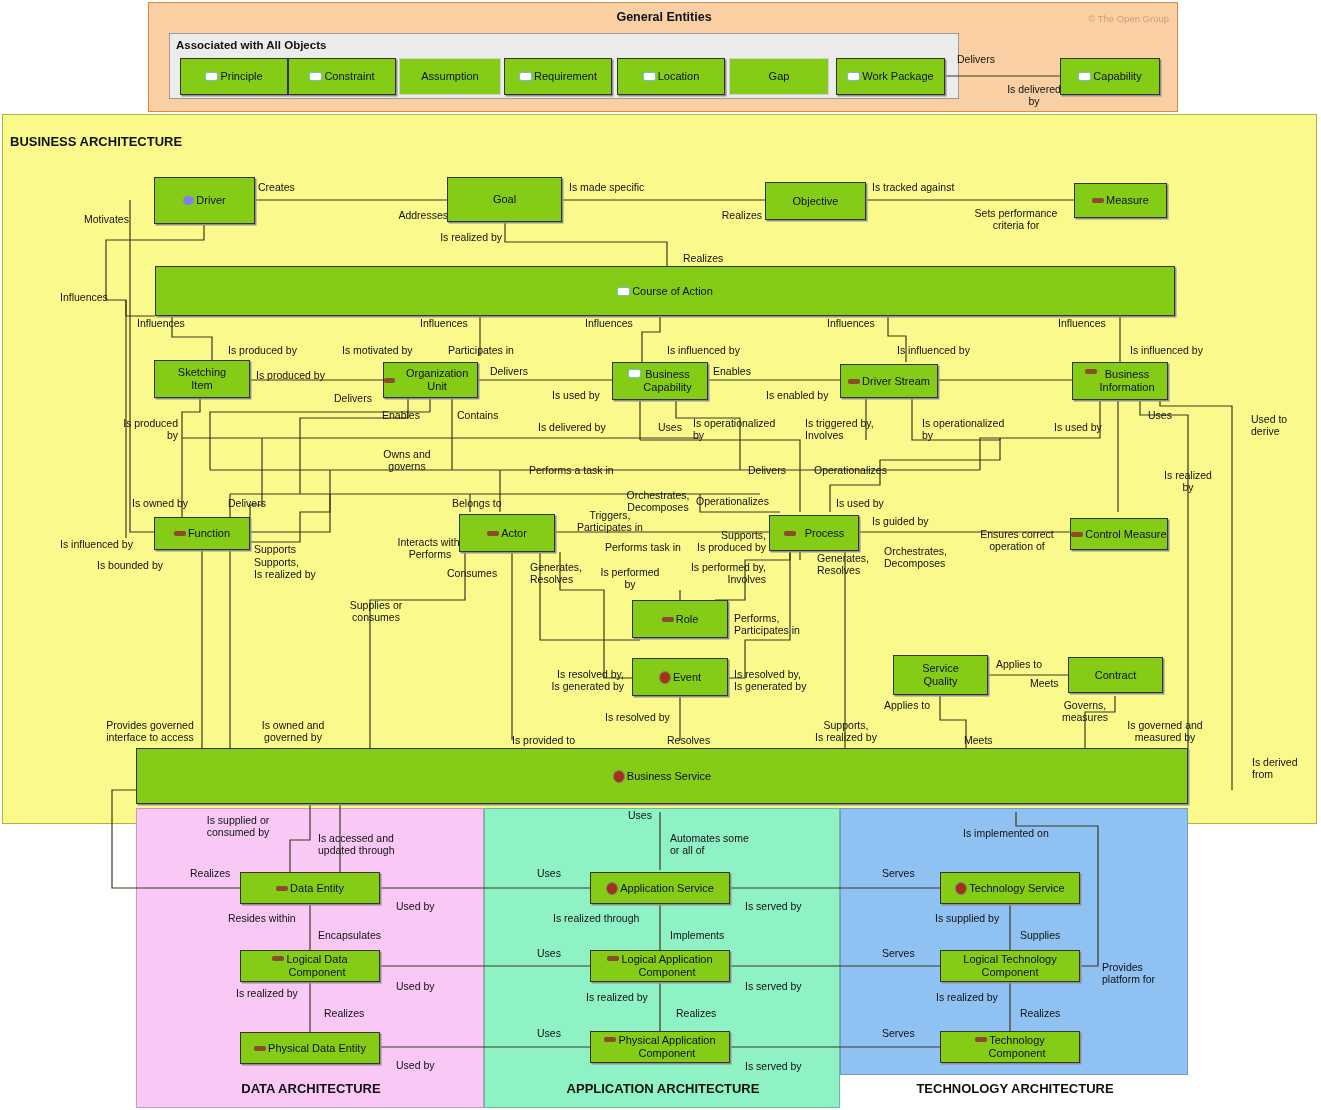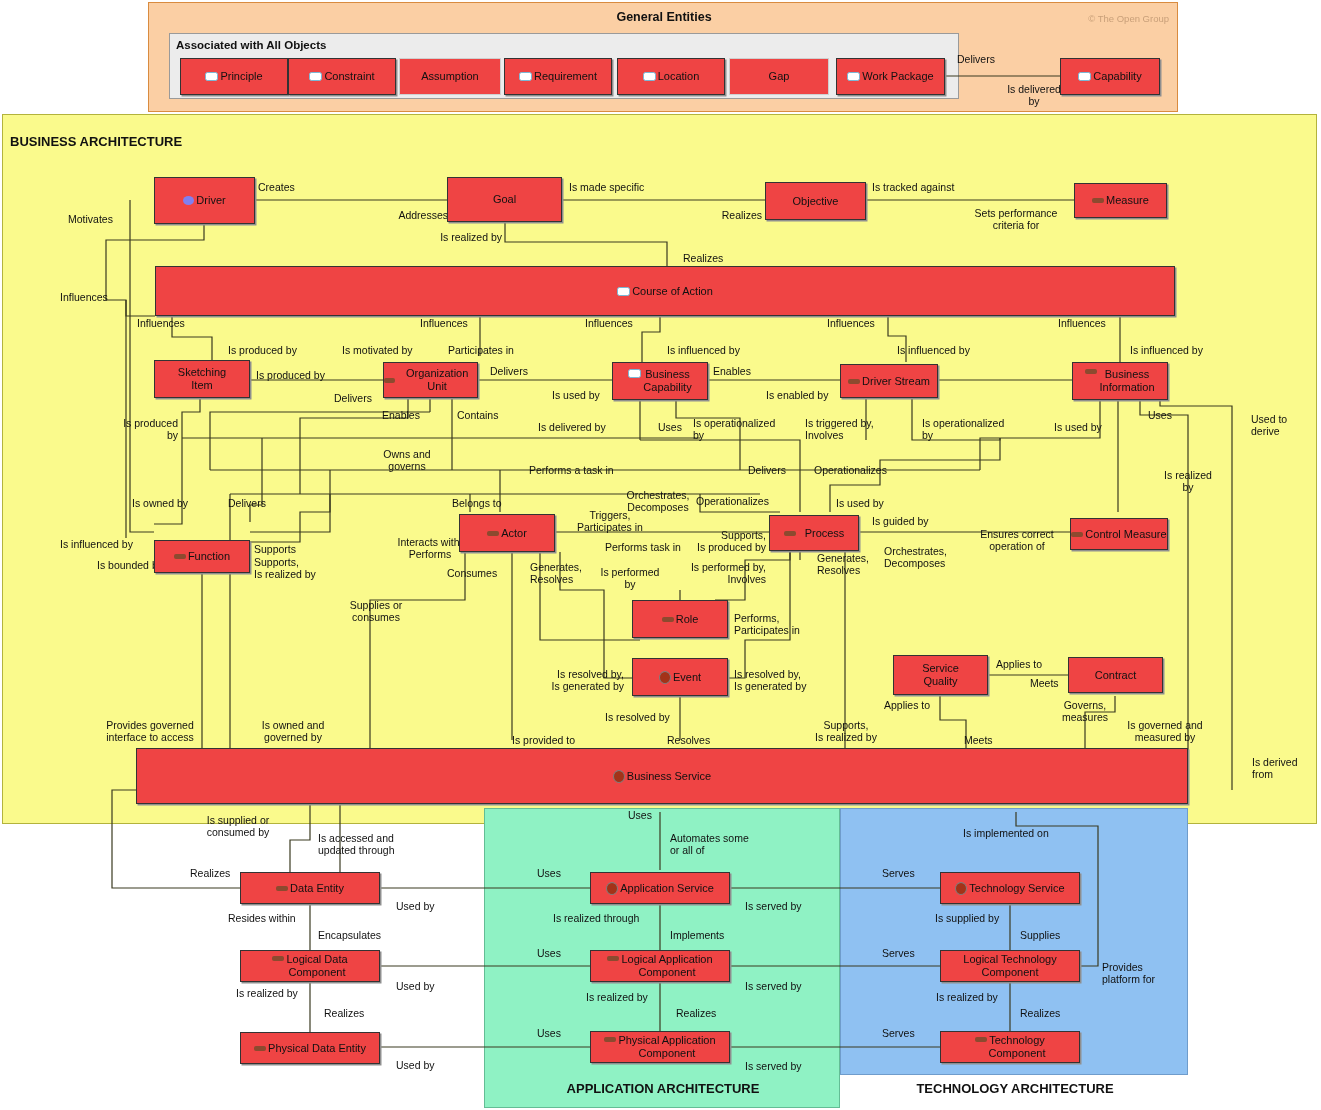--- a/index.html
+++ b/index.html
@@ -26,21 +26,21 @@
   .region-title{position:absolute;font-weight:bold;font-size:12.5px;color:#111;white-space:nowrap;}
   #ge-title{left:0;top:7px;width:1030px;text-align:center;font-size:12.5px;}
   #ge-copy{position:absolute;right:8px;top:10px;font-size:9.5px;color:#c9a07a;white-space:nowrap;}
   #assoc-title{position:absolute;left:6px;top:5px;font-size:11.5px;font-weight:bold;color:#111;}
   #ba-title{left:10px;top:20px;font-size:13px;}
   #da-title{left:0;top:272px;width:348px;text-align:center;font-size:13px;}
   #aa-title{left:0;top:272px;width:356px;text-align:center;font-size:13px;}
   #ta-title{left:0;top:272px;width:348px;text-align:center;font-size:13px;}
 
   
-  .ent{position:absolute;box-sizing:border-box;background:#ef4444;
+  .ent{position:absolute;box-sizing:border-box;background:#84cc16;
        border:1px solid #333;
        box-shadow:1.5px 1.5px 0 0 #8f8f8f;
        display:flex;align-items:center;justify-content:center;
        text-align:center;line-height:1.15;font-size:11px;color:#111;z-index:30;}
   .ent.thin{border:1px solid #cfcfcf;box-shadow:none;}
   .ent .lbl{display:inline-block;}
   .ent .ic{display:inline-block;vertical-align:middle;margin-right:2px;}
   
   .ic-caps{width:11px;height:7px;border:1.3px solid #79b7d6;border-radius:2.5px;background:#fff;}
   .ic-bar{width:12px;height:5px;background:#8c4a2f;border-radius:2px;}
@@ -247,21 +247,21 @@
   </div>
   <div class="ent" style="left:840px;top:364px;width:98px;height:34px;">
     <span class="ic ic-bar"></span>
       <span class="lbl">Driver Stream</span>
   </div>
   <div class="ent" style="left:1072px;top:362px;width:96px;height:38px;">
     <span class="ic ic-bar" style="align-self:flex-start;margin-top:6px;"></span>
       <span class="lbl" style="white-space:pre-line;">Business
 Information</span>
   </div>
-  <div class="ent" style="left:154px;top:540px;width:96px;height:33px;">
+  <div class="ent" style="left:154px;top:517px;width:96px;height:33px;">
     <span class="ic ic-bar"></span>
       <span class="lbl">Function</span>
   </div>
   <div class="ent" style="left:459px;top:514px;width:96px;height:38px;">
     <span class="ic ic-bar"></span>
       <span class="lbl">Actor</span>
   </div>
   <div class="ent" style="left:769px;top:515px;width:90px;height:36px;gap:7px;">
     <span class="ic ic-bar"></span>
       <span class="lbl">Process</span>
@@ -283,21 +283,21 @@
 Quality</span>
   </div>
   <div class="ent" style="left:1068px;top:657px;width:95px;height:36px;">
     <span class="lbl">Contract</span>
   </div>
   <div class="ent" style="left:136px;top:748px;width:1052px;height:56px;">
     <span class="ic ic-circle"></span>
       <span class="lbl">Business Service</span>
   </div>
 
-  <div class="elab" style="left:68px;top:214px;">Motivates</div>
+  <div class="elab" style="left:84px;top:214px;">Motivates</div>
   <div class="elab" style="left:258px;top:182px;">Creates</div>
   <div class="elab" style="left:569px;top:182px;">Is made specific</div>
   <div class="elab" style="left:872px;top:182px;">Is tracked against</div>
   <div class="elab r" style="left:330px;top:210px;width:118px;">Addresses</div>
   <div class="elab r" style="left:648px;top:210px;width:114px;">Realizes</div>
   <div class="elab c" style="left: 960px; top: 208px; width: 112px; white-space: pre-line;">Sets performance
 criteria for</div>
   <div class="elab r" style="left:390px;top:232px;width:112px;">Is realized by</div>
   <div class="elab" style="left:683px;top:253px;">Realizes</div>
   <div class="elab" style="left:60px;top:292px;">Influences</div>
@@ -396,20 +396,23 @@
 governed by</div>
   <div class="elab" style="left:512px;top:735px;">Is provided to</div>
   <div class="elab" style="left:667px;top:735px;">Resolves</div>
   <div class="elab" style="left:605px;top:712px;">Is resolved by</div>
   <div class="elab c" style="left: 800px; top: 720px; width: 92px; white-space: pre-line;">Supports,
 Is realized by</div>
 
   <div class="elab" style="left: 1252px; top: 757px; white-space: pre-line;">Is derived
 from</div>
 
+  <div class="region" id="data-arch">
+    <div class="region-title" id="da-title">DATA ARCHITECTURE</div>
+  </div>
   <div class="ent" style="left:240px;top:872px;width:140px;height:32px;">
     <span class="ic ic-bar"></span>
       <span class="lbl">Data Entity</span>
   </div>
   <div class="ent" style="left:240px;top:950px;width:140px;height:32px;">
     <span class="ic ic-bar" style="align-self:flex-start;margin-top:5px;"></span>
       <span class="lbl" style="white-space:pre-line;">Logical Data
 Component</span>
   </div>
   <div class="ent" style="left:240px;top:1032px;width:140px;height:32px;">

